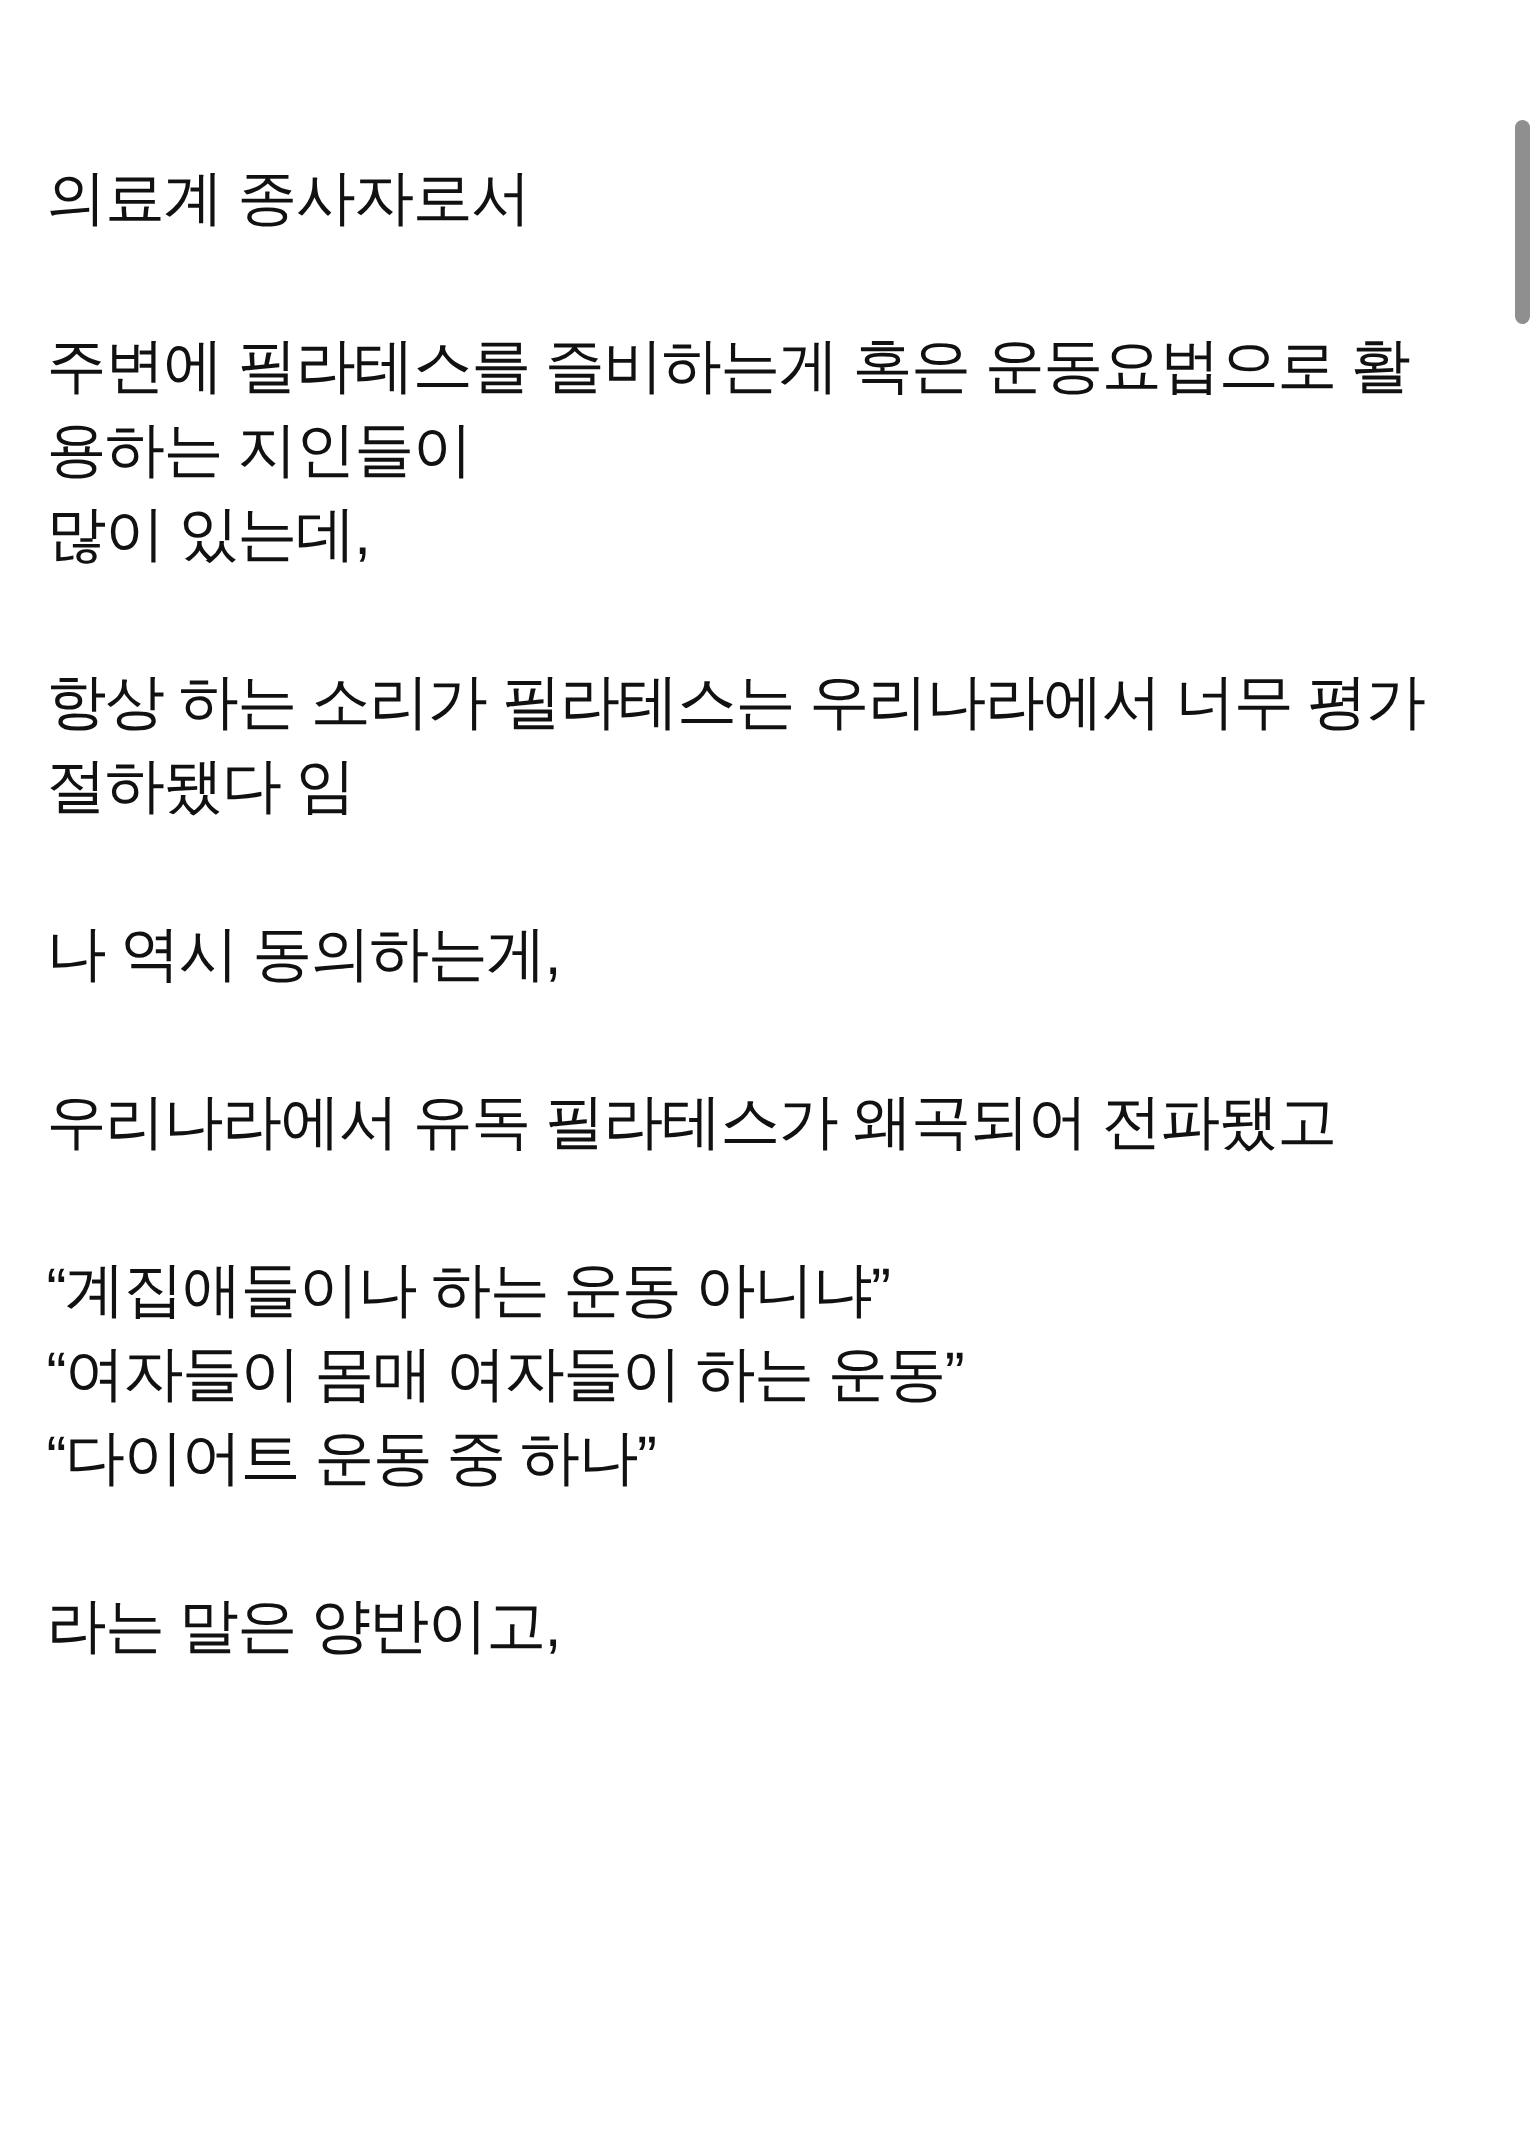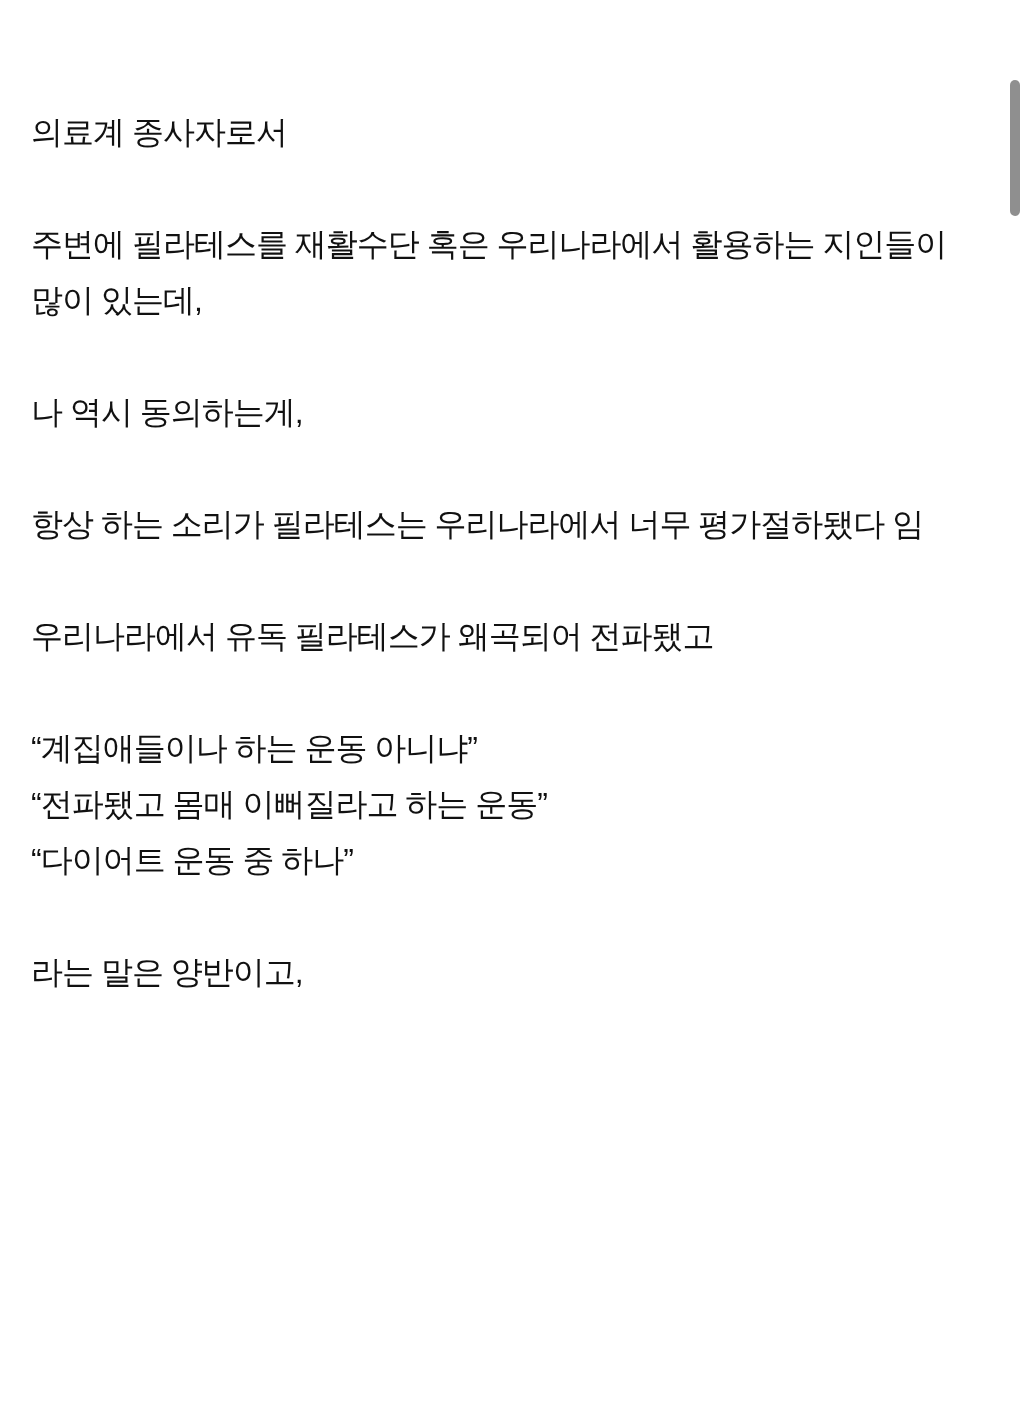--- a/index.html
+++ b/index.html
@@ -19,21 +19,21 @@
     position: absolute;
     top: 0;
     left: 0;
     box-sizing: border-box;
     width: 1024px;
     padding: 104px 55px 0 31px;
     color: #111111;
   }
   .paragraph {
     margin: 0 0 56px 0;
-    font-size: 32px;
+    font-size: 40px;
     line-height: 56px;
     letter-spacing: -1px;
     white-space: pre-line;
     color: #111111;
   }
   .scrollbar-thumb {
     position: absolute;
     right: 4px;
     top: 80px;
     width: 10px;
@@ -41,24 +41,24 @@
     background: #8f8f8f;
     border-radius: 5px;
   }
 </style>
 </head>
 <body>
 
 <div class="page">
   <div class="text-body">
     <p class="paragraph">의료계 종사자로서</p>
-    <p class="paragraph">주변에 필라테스를 재활수단 혹은 우리나라에서 활용하는 지인들이
+    <p class="paragraph">주변에 필라테스를 즐비하는게 혹은 운동요법으로 활용하는 지인들이
 많이 있는데,</p>
+    <p class="paragraph">항상 하는 소리가 필라테스는 우리나라에서 너무 평가절하됐다 임</p>
     <p class="paragraph">나 역시 동의하는게,</p>
-    <p class="paragraph">항상 하는 소리가 필라테스는 우리나라에서 너무 평가절하됐다 임</p>
     <p class="paragraph">우리나라에서 유독 필라테스가 왜곡되어 전파됐고</p>
     <p class="paragraph">“계집애들이나 하는 운동 아니냐”
-“전파됐고 몸매 이뻐질라고 하는 운동”
+“여자들이 몸매 여자들이 하는 운동”
 “다이어트 운동 중 하나”</p>
     <p class="paragraph">라는 말은 양반이고,</p>
   </div>
   <div class="scrollbar-thumb"></div>
 </div>
 
 </body></html>

